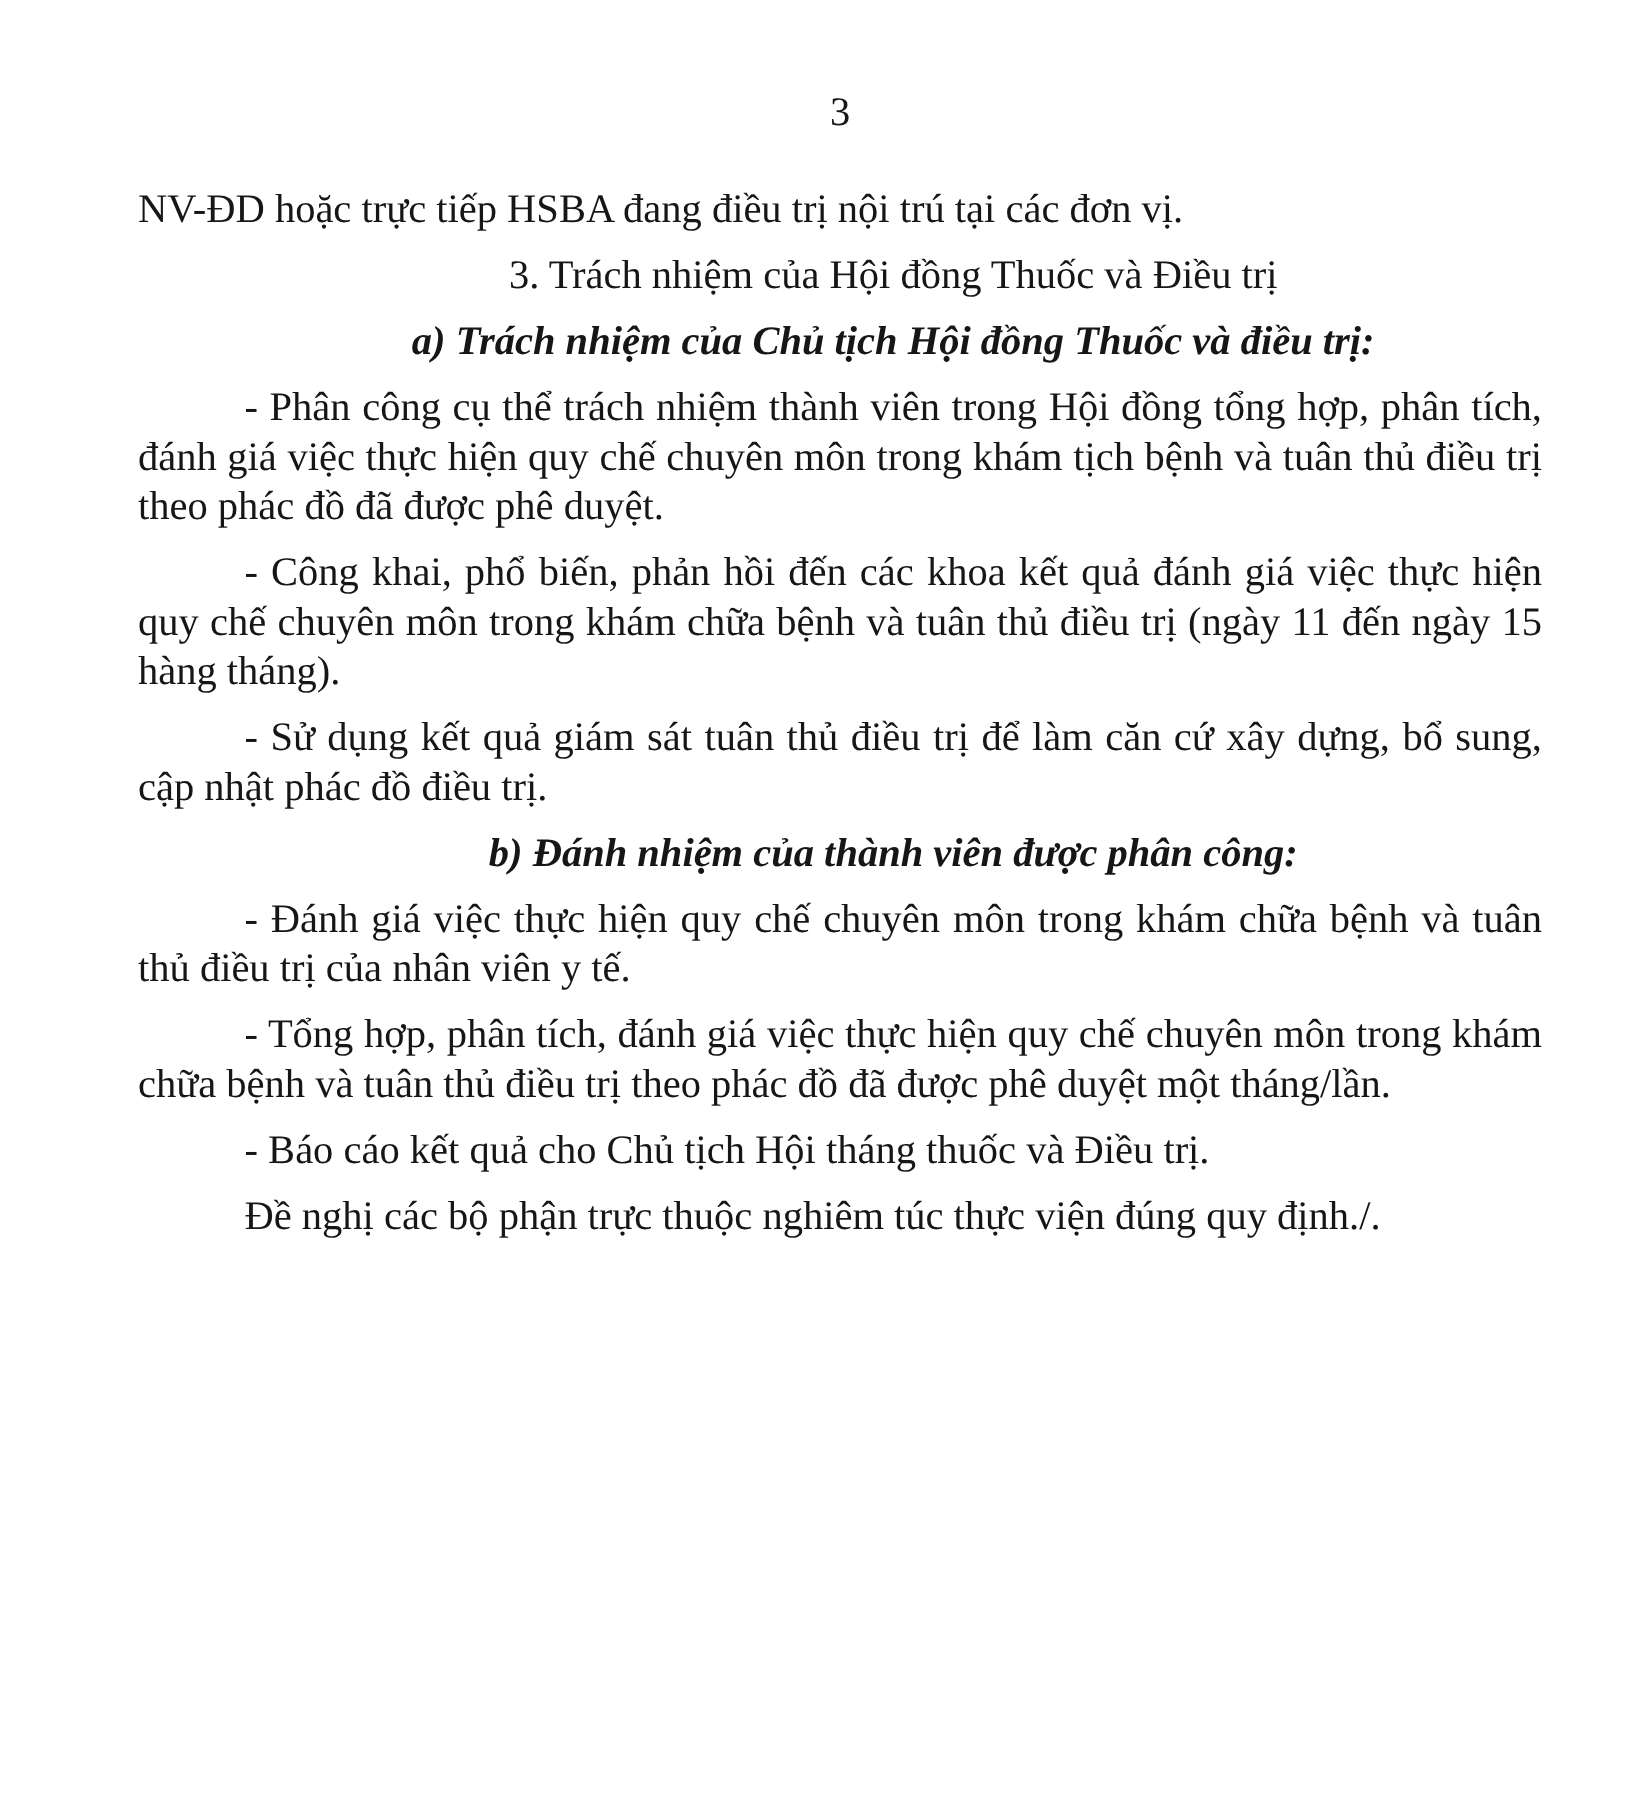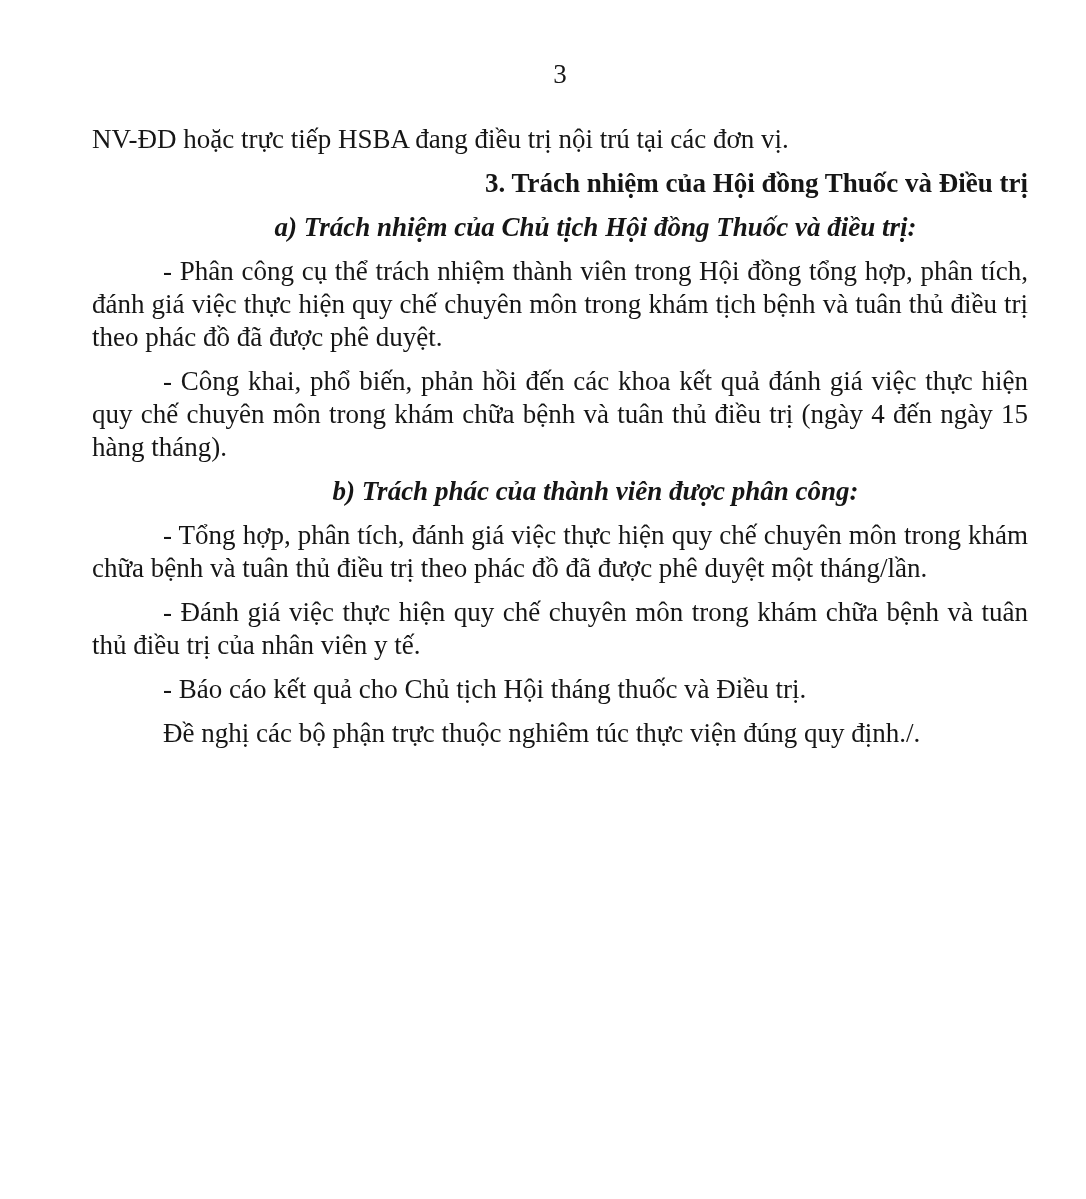--- a/index.html
+++ b/index.html
@@ -33,22 +33,22 @@
     line-height: 33px;
     text-align: justify;
     text-justify: inter-word;
     text-indent: 71px;
   }
   p.no-indent {
     text-indent: 0;
     margin-top: 16px;
   }
   p.heading-bold {
-    font-weight: bold;
-    text-align: right;
+    font-weight: normal;
+    text-align: center;
   }
   p.heading-bold-italic {
     font-weight: bold;
     font-style: italic;
     text-align: center;
   }
 </style>
 </head>
 <body>
 
@@ -57,27 +57,28 @@
   <div class="page-number">3</div>
 
   <p class="no-indent">NV-ĐD hoặc trực tiếp HSBA đang điều trị nội trú tại các đơn vị.</p>
 
   <p class="heading-bold">3. Trách nhiệm của Hội đồng Thuốc và Điều trị</p>
 
   <p class="heading-bold-italic">a) Trách nhiệm của Chủ tịch Hội đồng Thuốc và điều trị:</p>
 
   <p>- Phân công cụ thể trách nhiệm thành viên trong Hội đồng tổng hợp, phân tích, đánh giá việc thực hiện quy chế chuyên môn trong khám tịch bệnh và tuân thủ điều trị theo phác đồ đã được phê duyệt.</p>
 
-  <p>- Công khai, phổ biến, phản hồi đến các khoa kết quả đánh giá việc thực hiện quy chế chuyên môn trong khám chữa bệnh và tuân thủ điều trị (ngày 4 đến ngày 15 hàng tháng).</p>
+  <p>- Công khai, phổ biến, phản hồi đến các khoa kết quả đánh giá việc thực hiện quy chế chuyên môn trong khám chữa bệnh và tuân thủ điều trị (ngày 11 đến ngày 15 hàng tháng).</p>
 
+  <p>- Sử dụng kết quả giám sát tuân thủ điều trị để làm căn cứ xây dựng, bổ sung, cập nhật phác đồ điều trị.</p>
 
-  <p class="heading-bold-italic">b) Trách phác của thành viên được phân công:</p>
+  <p class="heading-bold-italic">b) Đánh nhiệm của thành viên được phân công:</p>
+
+  <p>- Đánh giá việc thực hiện quy chế chuyên môn trong khám chữa bệnh và tuân thủ điều trị của nhân viên y tế.</p>
 
   <p>- Tổng hợp, phân tích, đánh giá việc thực hiện quy chế chuyên môn trong khám chữa bệnh và tuân thủ điều trị theo phác đồ đã được phê duyệt một tháng/lần.</p>
-
-  <p>- Đánh giá việc thực hiện quy chế chuyên môn trong khám chữa bệnh và tuân thủ điều trị của nhân viên y tế.</p>
 
 
   <p>- Báo cáo kết quả cho Chủ tịch Hội tháng thuốc và Điều trị.</p>
 
   <p>Đề nghị các bộ phận trực thuộc nghiêm túc thực viện đúng quy định./.</p>
 
 </div>
 
 </body></html>

